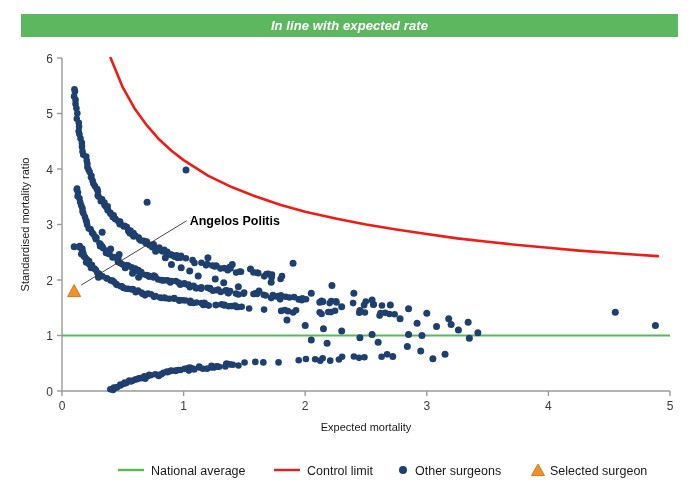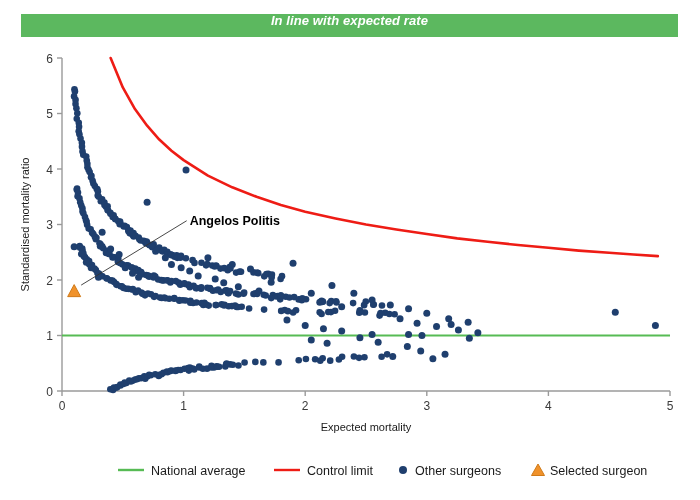--- a/index.html
+++ b/index.html
@@ -10,21 +10,21 @@
     overflow:hidden;
     position:relative;
   }
   #root{position:absolute;inset:0;}
 
   
   .banner{
     position:absolute;
     left:21px; top:14px;
     width:657px; height:23px;
-    display:flex;justify-content:center;
+    display:flex;align-items:center;justify-content:center;
   }
   .banner-text{
     color:#ffffff;
     font-size:13px;
     font-weight:bold;
     font-style:italic;
     letter-spacing:.1px;
     line-height:1;
     white-space:nowrap;
   }

